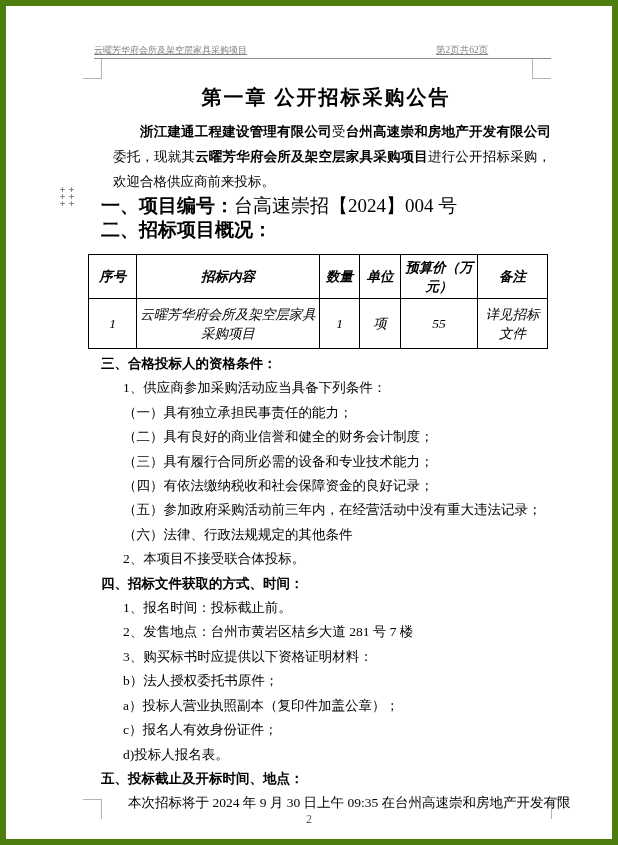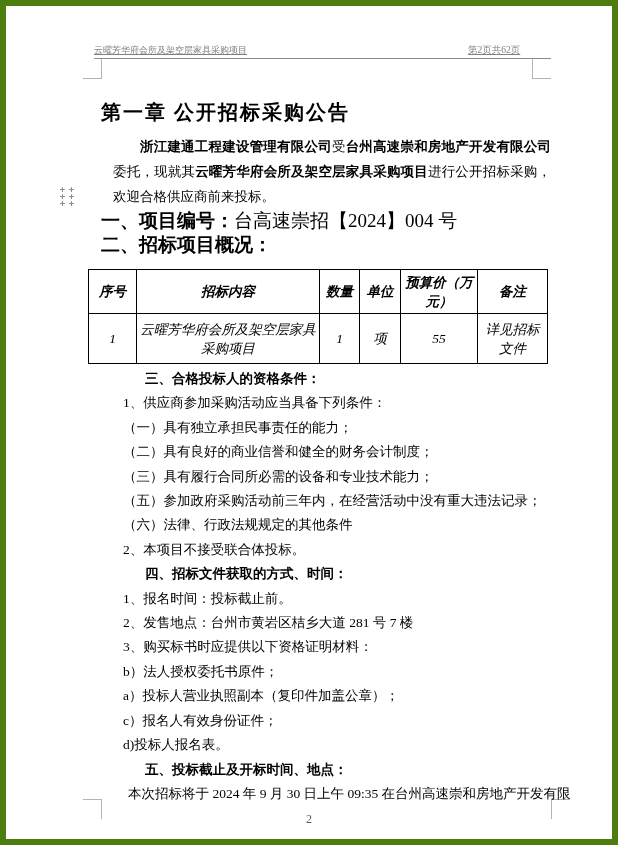--- a/index.html
+++ b/index.html
@@ -5,44 +5,44 @@
   html,body{margin:0;padding:0;background:#ffffff;}
   .page{
     position:relative;width:618px;height:845px;background:#ffffff;
     box-sizing:border-box;border:6px solid #4d7c0f;overflow:hidden;
     font-family:"Liberation Serif","DejaVu Serif",serif;color:#000;
   }
   
   .hdr-left{position:absolute;left:88px;top:38px;font-size:9px;color:#808080;
     text-decoration:underline;white-space:nowrap;}
   .hdr-right{position:absolute;left:430px;top:38px;font-size:9.5px;color:#808080;
-    text-decoration:underline;white-space:nowrap;margin-left:32px;}
+    text-decoration:underline;white-space:nowrap;}
   .hdr-rule{position:absolute;left:88px;top:52px;width:457px;height:1px;background:#8c8c8c;}
   
   .mark{position:absolute;width:18px;height:19px;}
   .mark.tl{left:77px;top:53px;border-right:1px solid #b4b4b4;border-bottom:1px solid #b4b4b4;}
   .mark.tr{left:526px;top:53px;border-left:1px solid #b4b4b4;border-bottom:1px solid #b4b4b4;}
   .mark.bl{left:77px;top:793px;border-right:1px solid #b4b4b4;border-top:1px solid #b4b4b4;}
   .mark.br{left:545px;top:793px;border-left:1px solid #b4b4b4;border-top:1px solid #b4b4b4;}
   
   .drag-handle{position:absolute;left:52px;top:180px;width:20px;
     display:grid;grid-template-columns:9px 9px;row-gap:0;color:#8a8a8a;
     font-family:"DejaVu Sans Mono",monospace;font-size:9px;line-height:7px;font-weight:bold;
     cursor:move;}
   .drag-handle span{display:block;text-align:center;}
   
   .content{position:absolute;left:95px;top:72px;width:450px;}
-  .chapter-title{margin:23px 0 0 0;font-size:20px;font-weight:bold;text-align:left;
+  .chapter-title{margin:8px 0 0 0;font-size:20px;font-weight:bold;text-align:center;
     letter-spacing:2px;line-height:22px;}
   .intro{margin:11px 0 0 12px;font-size:13.5px;line-height:25px;text-align:justify;
     text-indent:2em;}
   .line{font-size:19px;line-height:24px;white-space:nowrap;}
   .line b{font-weight:bold;}
   .li{font-size:13.5px;line-height:24.4px;padding-left:22px;white-space:nowrap;}
-  .hline{font-size:13.5px;line-height:24.4px;font-weight:bold;white-space:nowrap;margin-left:44px;}
+  .hline{font-size:13.5px;line-height:24.4px;font-weight:bold;white-space:nowrap;}
   
   table.bid{border-collapse:collapse;margin:12px 0 3px -13px;table-layout:fixed;width:459px;font-style:italic;}
   table.bid th,table.bid td{border:1.5px solid #000;text-align:center;vertical-align:middle;
     font-size:13.5px;line-height:19px;padding:2px 3px;box-sizing:border-box;}
   table.bid th{font-weight:bold;height:44px;}
   table.bid td{height:50px;}
   .c0{width:48px;} .c1{width:183px;} .c2{width:40px;} .c3{width:41px;} .c4{width:77px;} .c5{width:70px;}
   .closing{margin:0;font-size:13.5px;line-height:24.4px;text-indent:2em;white-space:nowrap;}
   .footer-page{position:absolute;left:0;top:806px;width:100%;text-align:center;
     font-size:12px;color:#555a6e;}
@@ -109,20 +109,21 @@
           <td>详见招标文件</td>
         </tr>
       </tbody>
     </table>
 
     <div class="hline">三、合格投标人的资格条件：</div>
     <div class="li">1、供应商参加采购活动应当具备下列条件：</div>
     <div class="li">（一）具有独立承担民事责任的能力；</div>
     <div class="li">（二）具有良好的商业信誉和健全的财务会计制度；</div>
     <div class="li">（三）具有履行合同所必需的设备和专业技术能力；</div>
+    <div class="li">（四）有依法缴纳税收和社会保障资金的良好记录；</div>
     <div class="li">（五）参加政府采购活动前三年内，在经营活动中没有重大违法记录；</div>
     <div class="li">（六）法律、行政法规规定的其他条件</div>
     <div class="li">2、本项目不接受联合体投标。</div>
 
     <div class="hline">四、招标文件获取的方式、时间：</div>
     <div class="li">1、报名时间：投标截止前。</div>
     <div class="li">2、发售地点：台州市黄岩区桔乡大道 281 号 7 楼</div>
     <div class="li">3、购买标书时应提供以下资格证明材料：</div>
     <div class="li">b）法人授权委托书原件；</div>
     <div class="li">a）投标人营业执照副本（复印件加盖公章）；</div>

